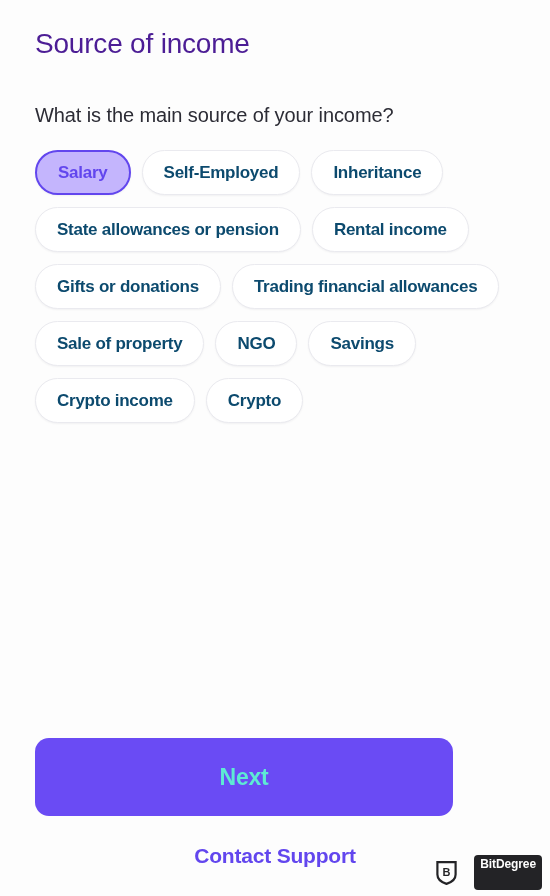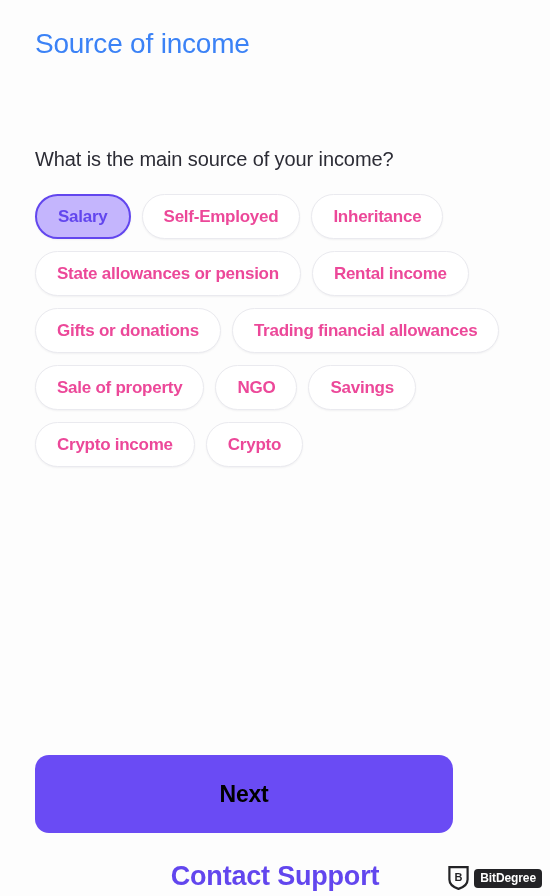--- a/index.html
+++ b/index.html
@@ -24,31 +24,31 @@
     display: flex;
     flex-direction: column;
     padding: 0 35px;
   }
 
   
   .page-title {
     font-size: 28px;
     font-weight: 400;
     letter-spacing: -0.2px;
-    color: #3b82f6;
+    color: #4c1d95;
     margin-top: 27px;
     line-height: 34px;
   }
 
   .question {
     font-size: 20px;
     font-weight: 400;
     color: #2c2c35;
     letter-spacing: -0.1px;
-    margin-top: 85px;
+    margin-top: 41px;
     line-height: 26px;
   }
 
   
   .chip-group {
     margin-top: 22px;
     display: flex;
     flex-wrap: wrap;
     gap: 12px 11px;
     align-content: flex-start;
@@ -61,63 +61,63 @@
     border-radius: 999px;
     background: #ffffff;
     border: 1.4px solid #eaeaef;
     box-shadow: 0 1px 2px rgba(22, 22, 30, 0.05);
     display: inline-flex;
     align-items: center;
     justify-content: center;
     font-size: 17px;
     font-weight: 700;
     letter-spacing: -0.25px;
-    color: #ec4899;
+    color: #0c4a6e;
     white-space: nowrap;
     cursor: pointer;
     user-select: none;
   }
 
   .chip.selected {
     background: #c4b5fd;
     border: 2px solid #6246ee;
     color: #6246ee;
   }
 
   
   .spacer { flex: 1 1 auto; }
 
   .next-button {
     height: 78px;
     width: 418px;
     border-radius: 14px;
     background: #6a4bf4;
     border: none;
-    color: #000000;
+    color: #5eead4;
     font-family: "Liberation Sans", sans-serif;
     font-size: 23px;
     font-weight: 700;
     letter-spacing: -0.2px;
     cursor: pointer;
     display: flex;
     align-items: center;
     justify-content: center;
     margin-bottom: 28px;
   }
 
   .support-link {
     display: block;
     text-align: center;
-    font-size: 27px;
+    font-size: 21px;
     font-weight: 700;
     letter-spacing: -0.2px;
     color: #6246ee;
     text-decoration: none;
     cursor: pointer;
-    margin-bottom: 4px;
+    margin-bottom: 28px;
   }
 
   
   .watermark {
     position: absolute;
     right: 8px;
     bottom: 6px;
     display: flex;
     align-items: center;
     gap: 5px;
@@ -129,23 +129,24 @@
     height: 24px;
     display: block;
   }
 
   .watermark .wm-text {
     background: #111114;
     color: #ffffff;
     font-size: 12px;
     font-weight: 700;
     letter-spacing: -0.1px;
-    padding: 3px 6px 4px 6px;
+    padding: 3px 6px 20px 6px;
     border-radius: 4px;
     line-height: 1;
+    margin-left: 12px;
   }
 </style>
 </head>
 <body>
 
 <div class="screen">
 
   <h1 class="page-title">Source of income</h1>
 
   <p class="question">What is the main source of your income?</p>

